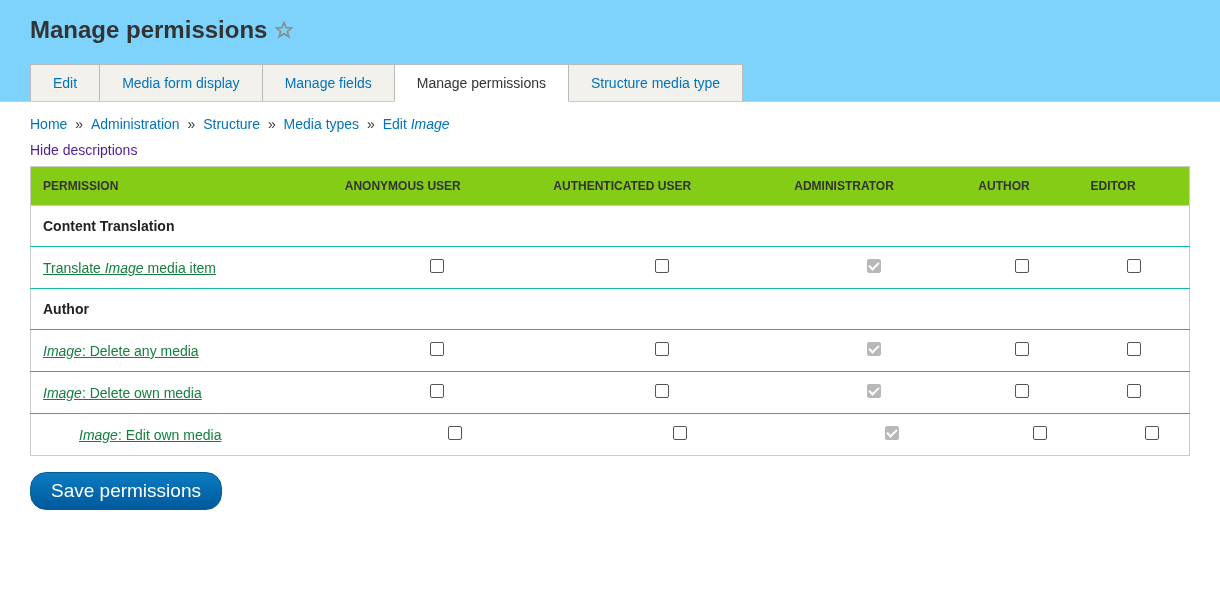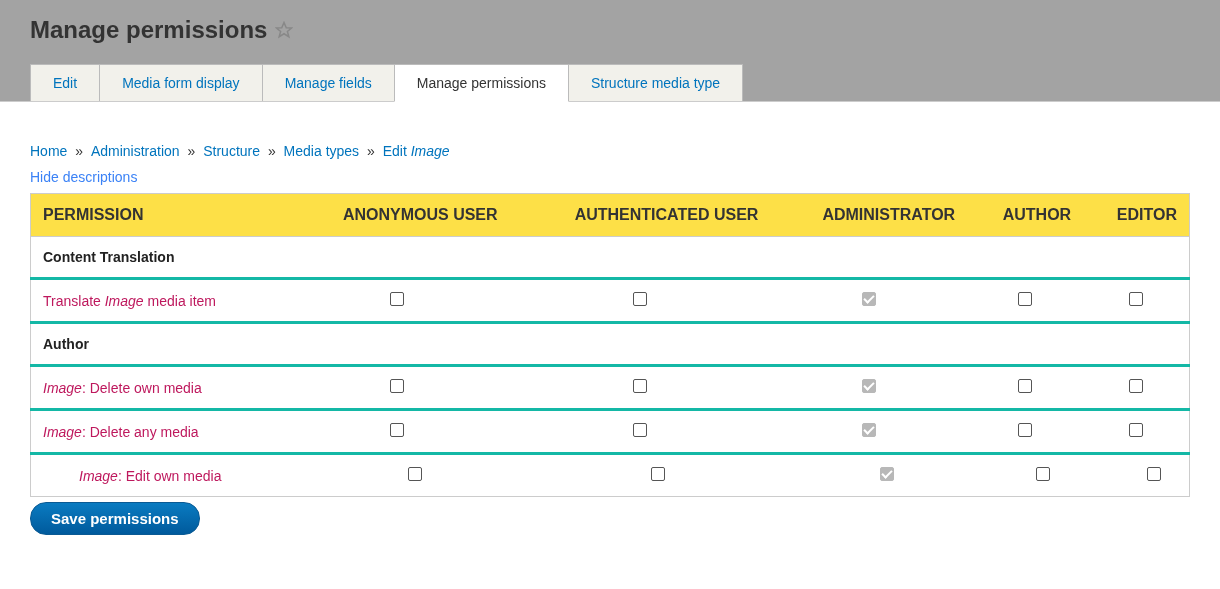--- a/index.html
+++ b/index.html
@@ -4,21 +4,21 @@
 <style>
   * { box-sizing: border-box; }
   body {
     margin: 0;
     font-family: "Helvetica Neue", Helvetica, Arial, sans-serif;
     font-size: 14px;
     color: #222;
     background: #fff;
   }
   .header-region {
-    background: #a3a3a3;
+    background: #7dd3fc;
     padding: 16px 30px 0 30px;
     border-bottom: 1px solid #ccc;
   }
   .page-title {
     font-size: 24px;
     font-weight: 700;
     color: #333;
     margin: 0 0 20px 0;
     display: flex;
     align-items: center;
@@ -51,70 +51,70 @@
     border-bottom: 1px solid #fff;
     margin-bottom: -1px;
   }
   .content {
     padding: 14px 30px 24px 30px;
   }
   .breadcrumb {
     font-size: 14px;
     color: #333;
     margin-bottom: 10px;
-    margin-top: 27px;
   }
   .breadcrumb a {
     color: #0074bd;
     text-decoration: none;
   }
   .breadcrumb .sep {
     margin: 0 4px;
     color: #333;
   }
   .breadcrumb .current-em {
     font-style: italic;
     color: #0074bd;
   }
   .hide-desc {
-    color: #3b82f6;
+    color: #4c1d95;
     text-decoration: none;
     font-size: 14px;
     display: inline-block;
     margin-bottom: 8px;
   }
   table.perm {
     width: 100%;
     border-collapse: collapse;
     border: 1px solid #ccc;
   }
   table.perm th {
-    background: #fde047;
+    background: #84cc16;
     text-align: left;
-    font-size: 16px;
+    font-size: 12px;
     font-weight: 700;
     text-transform: uppercase;
     padding: 12px 12px;
     border-bottom: 1px solid #ccc;
     color: #333;
   }
-  table.perm th.role { text-align: right; }
+  table.perm th.role { text-align: left; }
   table.perm td {
-    border-bottom: 3px solid #14b8a6;
+    border-bottom: 1px solid #14b8a6;
     padding: 12px 12px;
     vertical-align: middle;
   }
   table.perm tr:last-child td { border-bottom: none; padding-left: 48px; }
   td.section {
     font-weight: 700;
     color: #222;
   }
   td.perm-label {
     padding-left: 32px;
-    color: #be185d;
+    color: #15803d;
+    text-decoration: underline;
   }
   td.perm-label em { font-style: italic; }
   td.chk {
     text-align: center;
     width: auto;
   }
   .checkbox {
     width: 14px;
     height: 14px;
     border: 1.5px solid #555;
@@ -134,26 +134,26 @@
     position: absolute;
     left: 3px;
     top: 0px;
     width: 4px;
     height: 8px;
     border: solid #fff;
     border-width: 0 2px 2px 0;
     transform: rotate(45deg);
   }
   .save-btn {
-    margin-top: 5px;
+    margin-top: 16px;
     background: #0071b8;
     background: linear-gradient(#0a7bc1, #005a9c);
     color: #fff;
-    font-weight: 700;
-    font-size: 15px;
+    font-weight: 400;
+    font-size: 19px;
     border: 1px solid #0a5a94;
     border-radius: 16px;
     padding: 7px 20px;
     cursor: pointer;
   }
 </style>
 </head>
 <body>
 
 <div class="header-region">
@@ -198,29 +198,29 @@
           <td class="chk"><span class="checkbox"></span></td>
           <td class="chk"><span class="checkbox"></span></td>
           <td class="chk"><span class="checkbox checked disabled"></span></td>
           <td class="chk"><span class="checkbox"></span></td>
           <td class="chk"><span class="checkbox"></span></td>
         </tr>
         <tr>
           <td class="section" colspan="6">Author</td>
         </tr>
         <tr>
+          <td class="perm-label"><em>Image</em>: Delete any media</td>
+          <td class="chk"><span class="checkbox"></span></td>
+          <td class="chk"><span class="checkbox"></span></td>
+          <td class="chk"><span class="checkbox checked disabled"></span></td>
+          <td class="chk"><span class="checkbox"></span></td>
+          <td class="chk"><span class="checkbox"></span></td>
+        </tr>
+        <tr>
           <td class="perm-label"><em>Image</em>: Delete own media</td>
-          <td class="chk"><span class="checkbox"></span></td>
-          <td class="chk"><span class="checkbox"></span></td>
-          <td class="chk"><span class="checkbox checked disabled"></span></td>
-          <td class="chk"><span class="checkbox"></span></td>
-          <td class="chk"><span class="checkbox"></span></td>
-        </tr>
-        <tr>
-          <td class="perm-label"><em>Image</em>: Delete any media</td>
           <td class="chk"><span class="checkbox"></span></td>
           <td class="chk"><span class="checkbox"></span></td>
           <td class="chk"><span class="checkbox checked disabled"></span></td>
           <td class="chk"><span class="checkbox"></span></td>
           <td class="chk"><span class="checkbox"></span></td>
         </tr>
         <tr>
           <td class="perm-label"><em>Image</em>: Edit own media</td>
           <td class="chk"><span class="checkbox"></span></td>
           <td class="chk"><span class="checkbox"></span></td>

